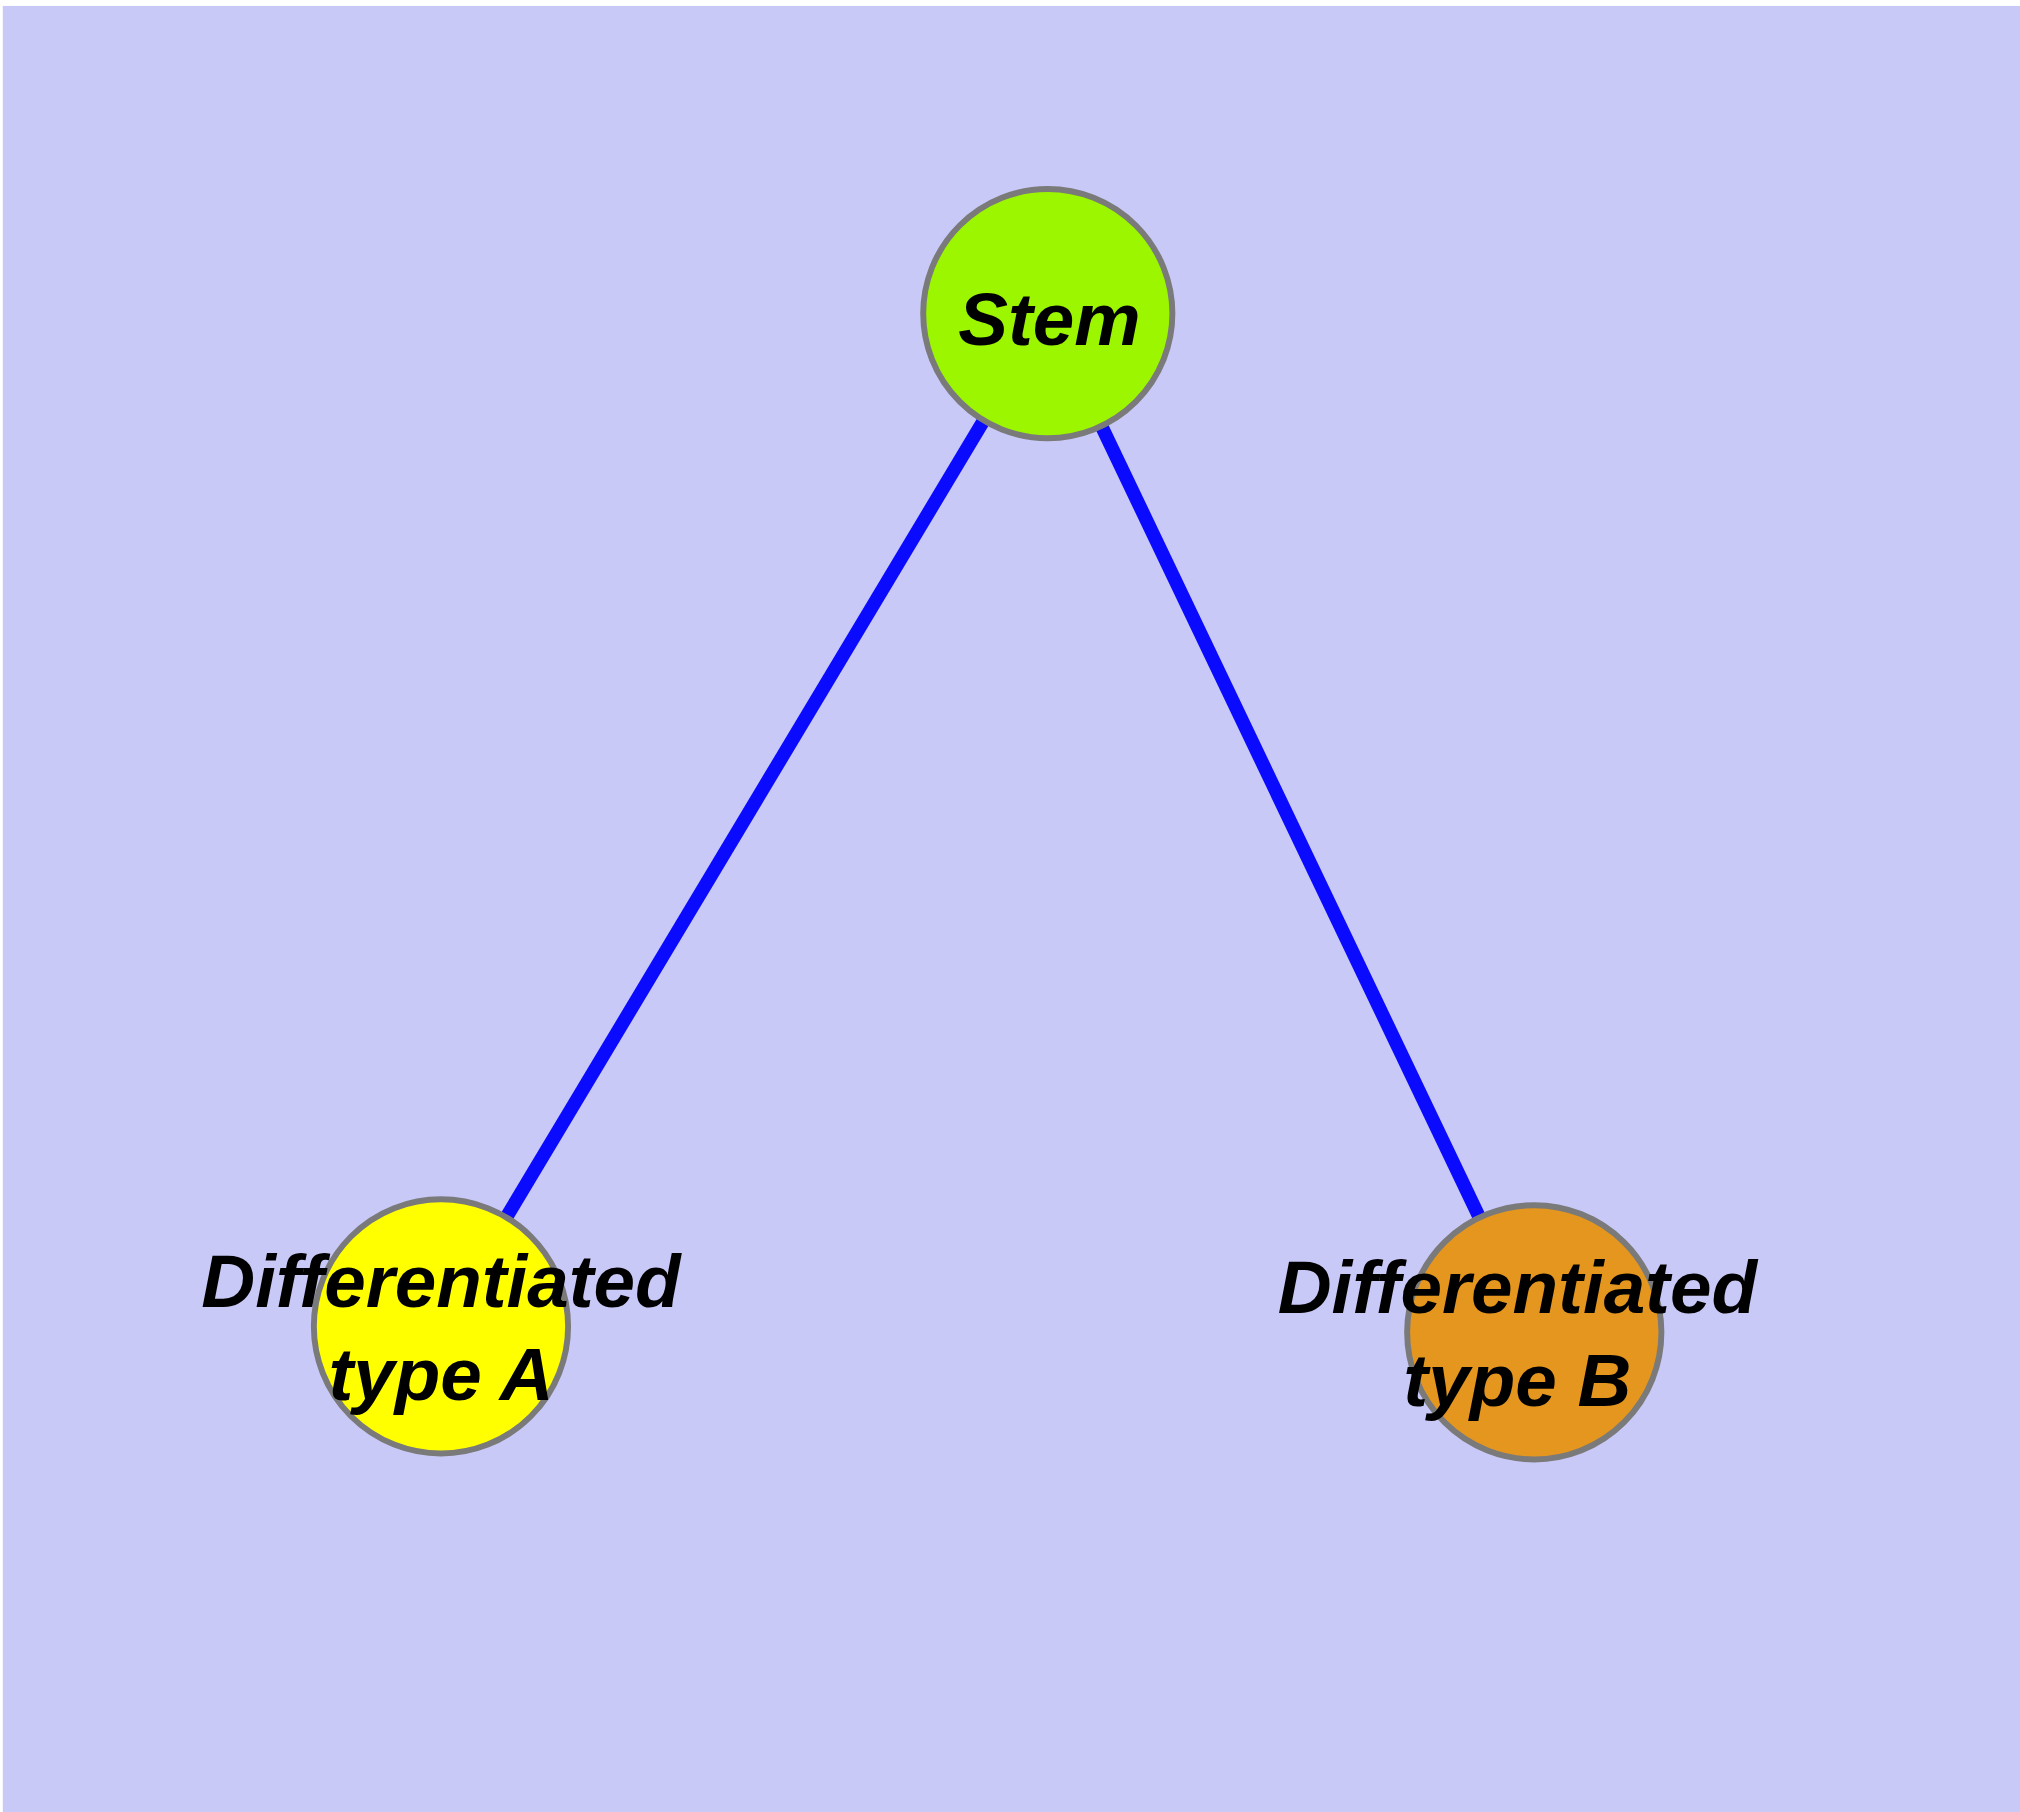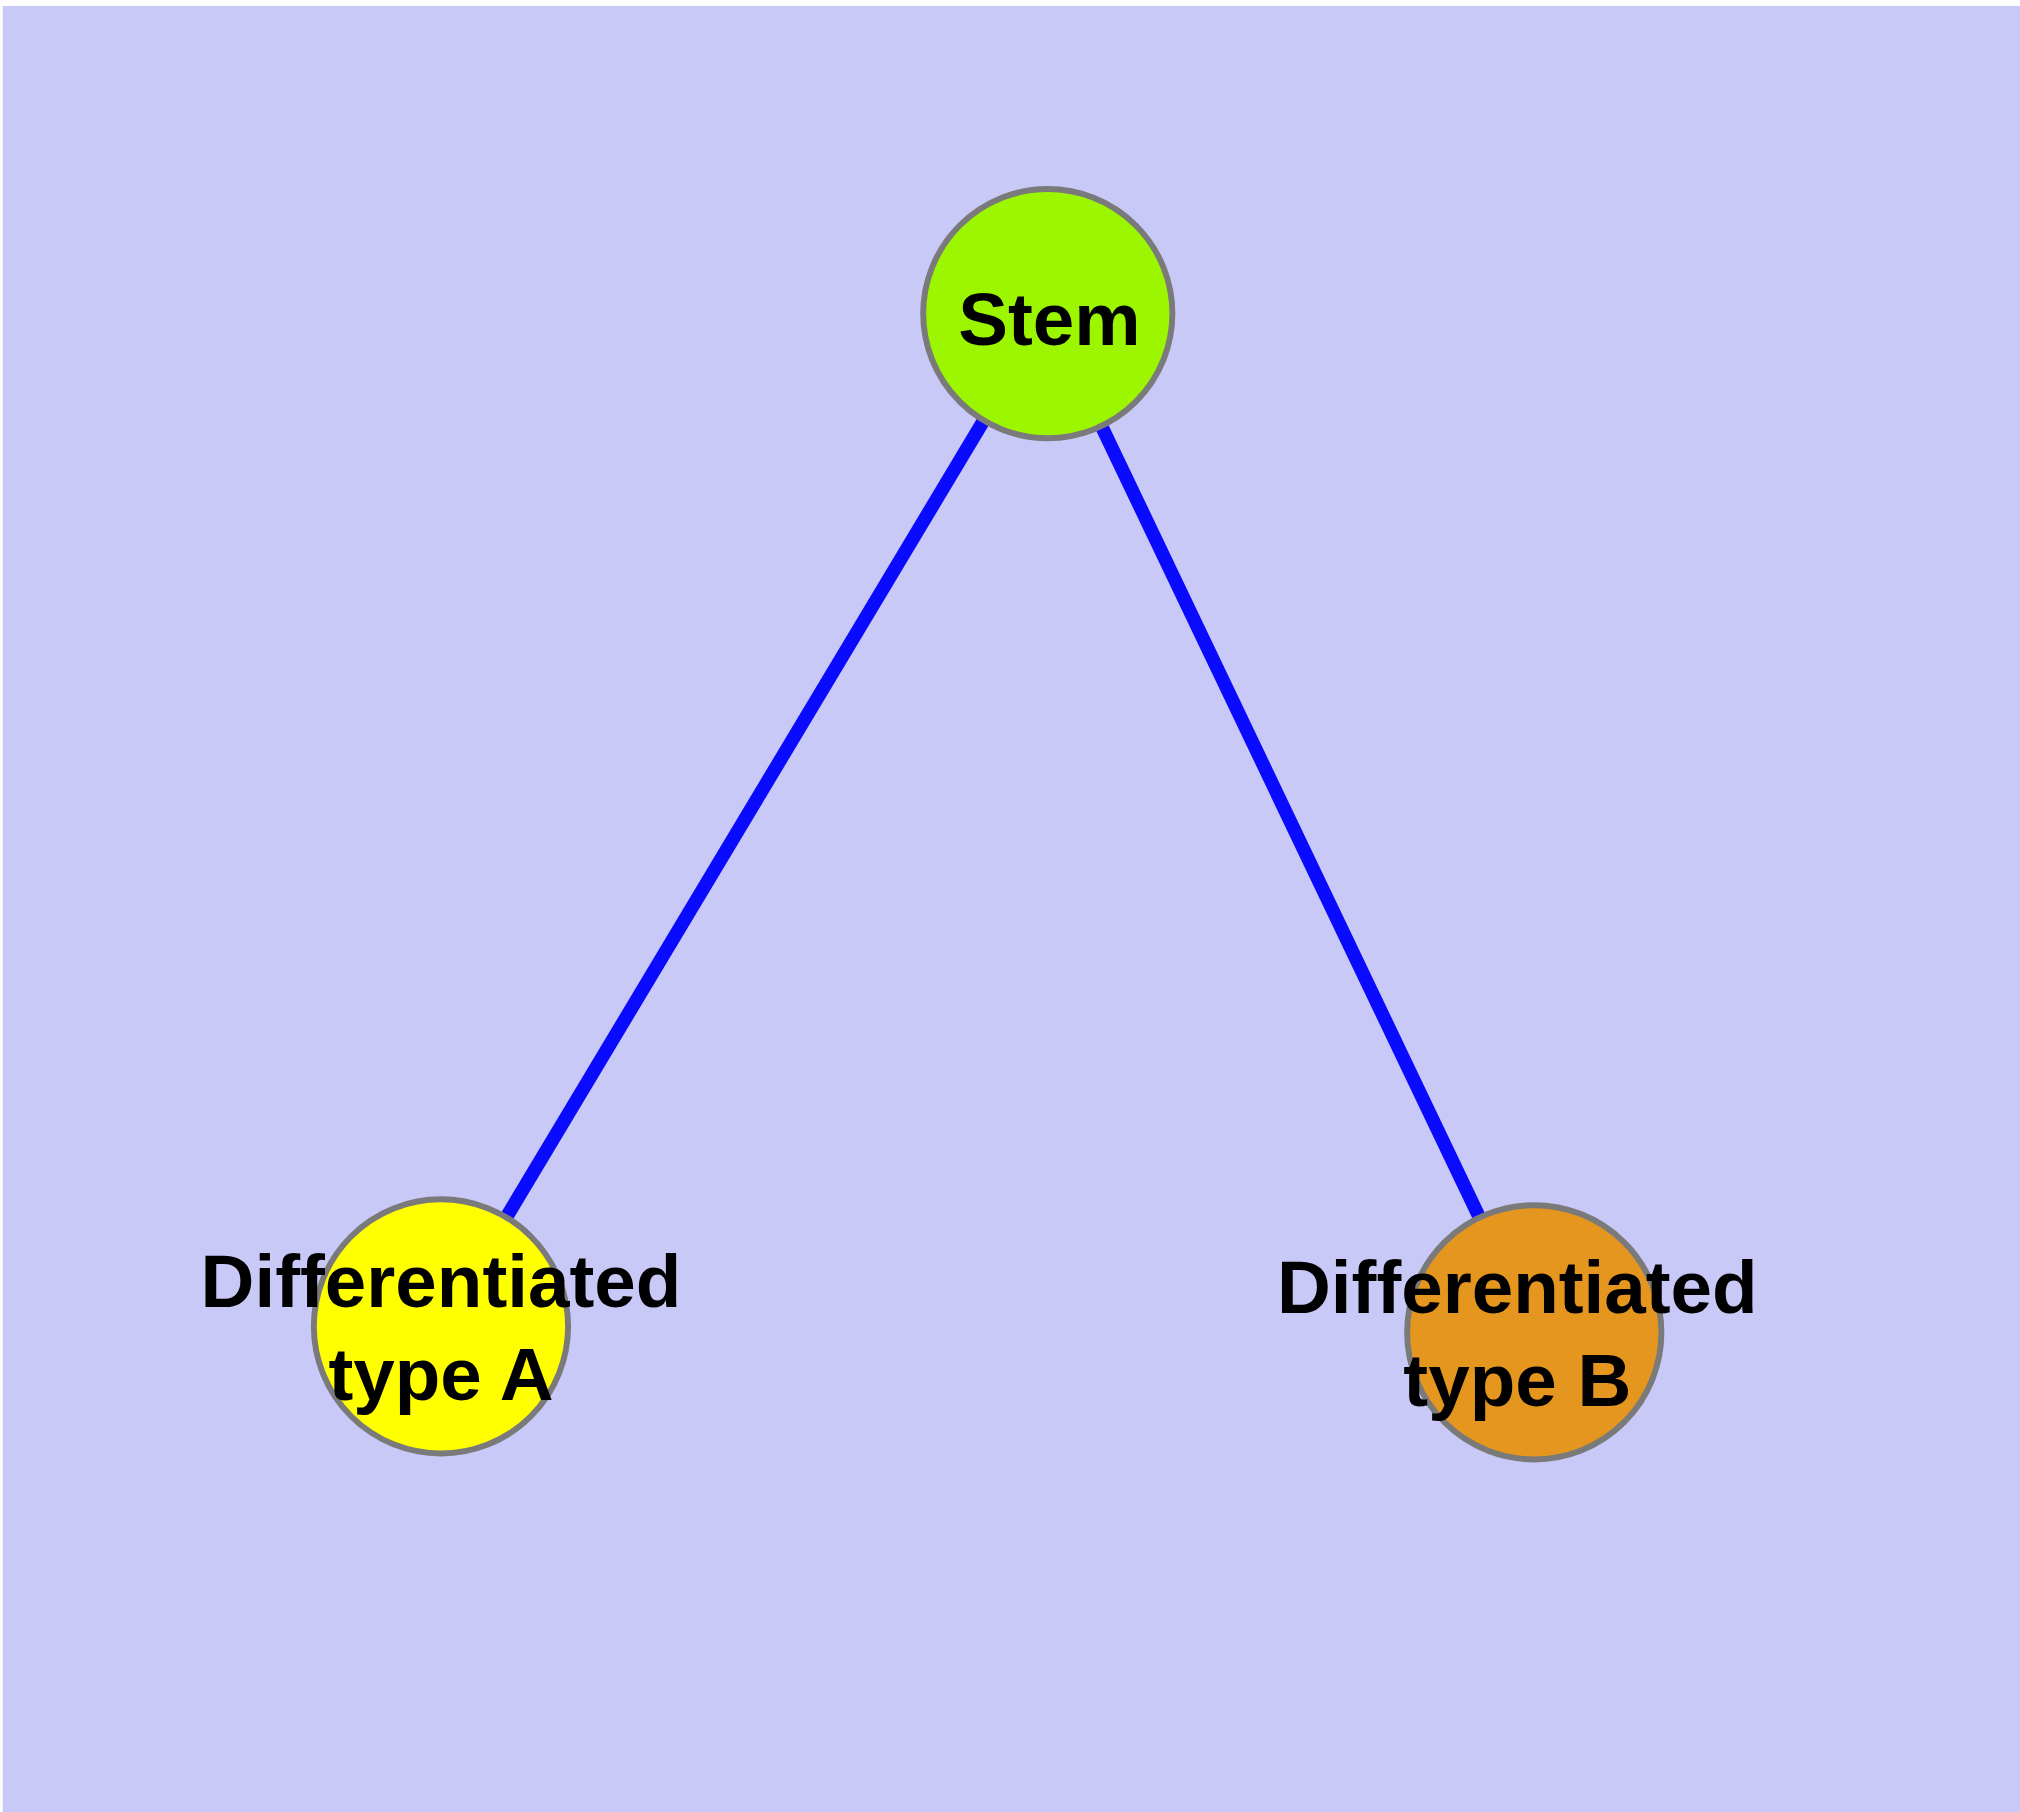--- a/index.html
+++ b/index.html
@@ -4,20 +4,21 @@
 <style>
   html, body {
     margin: 0;
     padding: 0;
     background: #ffffff;
   }
   .canvas-wrap {
     width: 2021px;
     height: 1812px;
     position: relative;
+    font-style: italic;
   }
   svg {
     display: block;
   }
   .node-label {
     font-family: "Liberation Sans", "DejaVu Sans", sans-serif;
     font-weight: 700;
     font-size: 88px;
     fill: #000000;
     text-anchor: middle;

